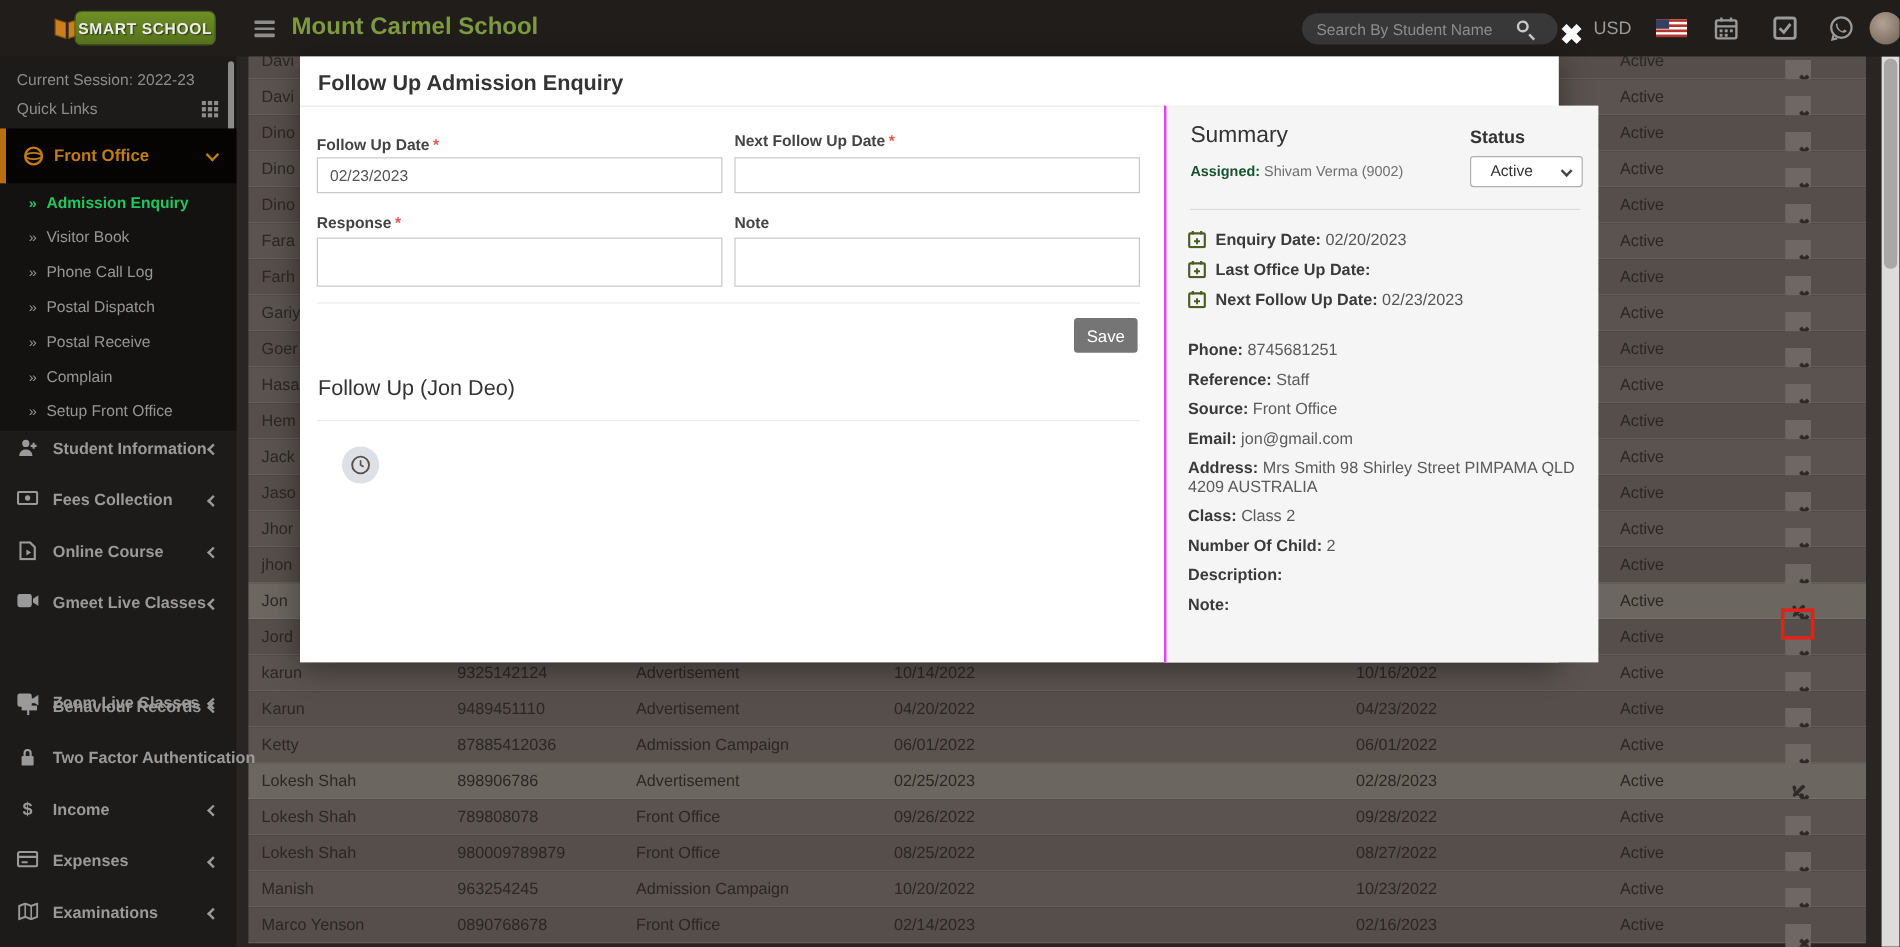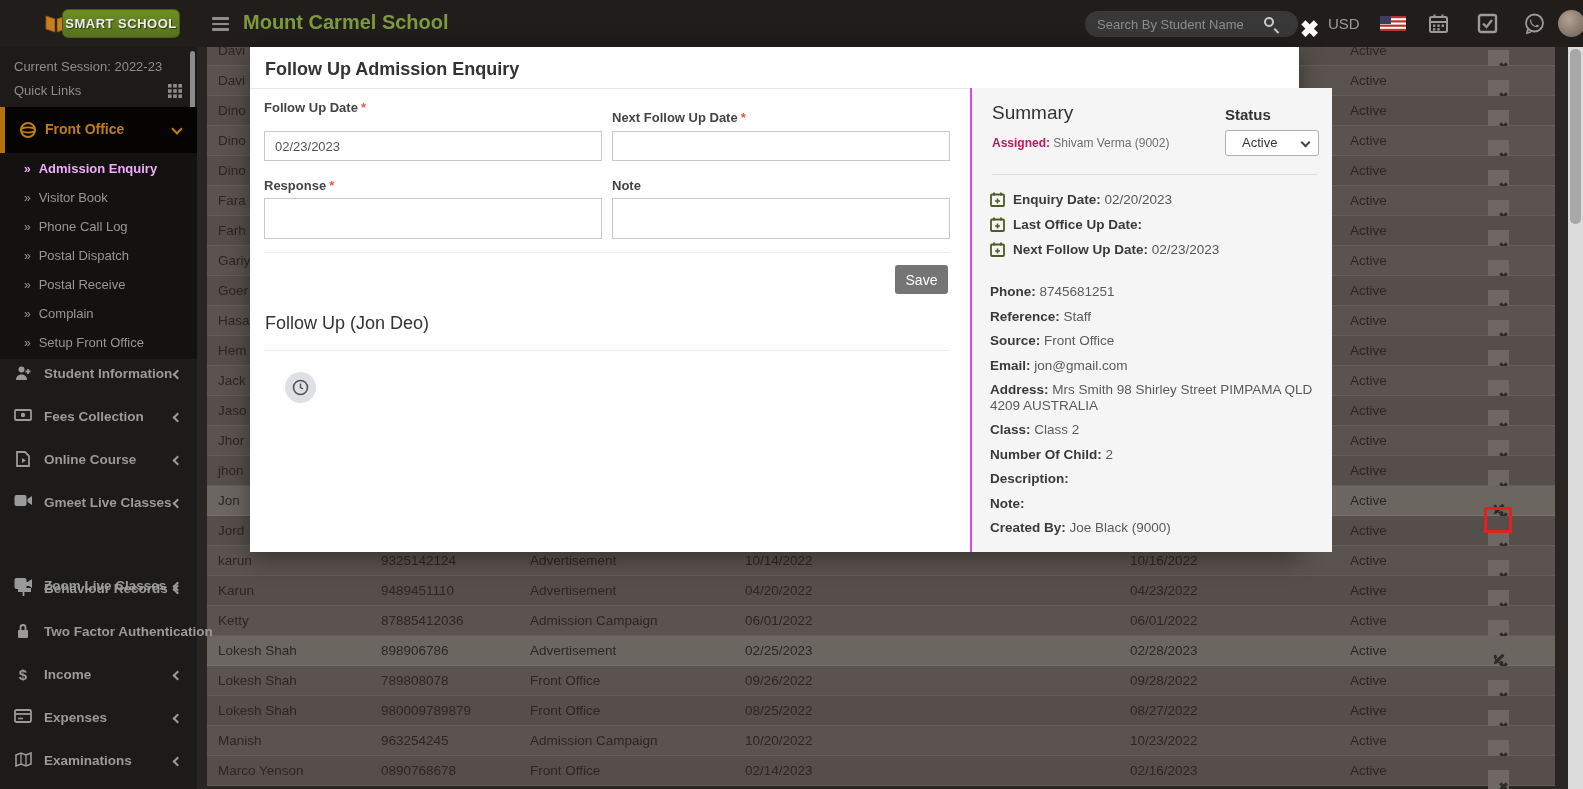--- a/index.html
+++ b/index.html
@@ -49,21 +49,21 @@
   .fo-label { position:absolute; left:40px; top:14px; color:#c07c15; font-size:14px;
               font-weight:bold; }
   .chev-down { position:absolute; right:16px; top:18px; width:8px; height:8px;
                border-right:2px solid #c07c15; border-bottom:2px solid #c07c15;
                transform:rotate(45deg); }
   .submenu { position:absolute; left:0; top:106px; width:197px; height:206px;
              background:#131210; }
   .sub-item { position:absolute; left:24px; font-size:13px; color:#969696; cursor:pointer;
               white-space:nowrap; }
   .sub-item .arrows { margin-right:8px; font-size:12px; }
-  .sub-item.active { color:#f0abfc; font-weight:bold; }
+  .sub-item.active { color:#22c55e; font-weight:bold; }
   .menu-item { position:absolute; left:0; width:197px; height:30px; cursor:pointer; }
   .mi-icon { position:absolute; left:14px; top:0px; width:18px; height:18px; color:#9a9a9a;
              font-size:14px; font-weight:bold; text-align:center; }
   .mi-label { position:absolute; left:44px; top:1px; font-size:13.5px; color:#9a9a9a;
               font-weight:bold; white-space:nowrap; }
   .chev-left { position:absolute; right:16px; top:6px; width:7px; height:7px;
                border-left:2px solid #9a9a9a; border-bottom:2px solid #9a9a9a;
                transform:rotate(45deg); }
 
   
@@ -116,21 +116,21 @@
   .divider2 { position:absolute; left:14px; top:303px; width:686px; border-top:1px solid #ececec; }
   .clock-badge { position:absolute; left:35px; top:325px; width:31px; height:31px;
                  border-radius:50%; background:#dde0e5; }
   .clock-badge svg { margin:7px; }
 
   
   .summary { position:absolute; left:720px; top:41px; width:362px; height:464px;
              background:#f5f5f5; border-left:2px solid #d946ef; }
   .s-title { position:absolute; left:20px; top:14px; font-size:19px; color:#333; }
   .s-assigned { position:absolute; left:20px; top:48px; font-size:12px; color:#6e6e6e; }
-  .s-assigned b { color:#be185d;text-align:center; }
+  .s-assigned b { color:#14532d;text-align:center; }
   .status-label { position:absolute; left:253px; top:18px; font-size:15px; color:#333;
                   font-weight:bold; }
   .status-select { position:absolute; left:253px; top:42px; width:94px; height:26px;
                    border:1px solid #b0b0b0; border-radius:3px; background:#fff;
                    font-size:13px; color:#333; line-height:24px; padding-left:16px;
                    cursor:pointer; }
   .sel-chev { position:absolute; right:9px; top:8px; width:7px; height:7px;
               border-right:2px solid #444; border-bottom:2px solid #444;
               transform:rotate(45deg); }
   .s-div { position:absolute; left:20px; top:86px; width:325px; border-top:1px solid #dcdcdc; }
@@ -726,21 +726,21 @@
           <span class="mi-label">Examinations</span>
           <span class="chev-left"></span>
         </div>
       </div>
   </div>
 
   <div class="modal">
     <div class="m-title">Follow Up Admission Enquiry</div>
     <div class="m-titlebar"></div>
 
-    <div class="f-label" style="left:14px;top:53px">
+    <div class="f-label" style="left:14px;top:66px">
       <span>Follow Up Date</span><span class="star">*</span>
     </div>
     <input class="f-input" style="left: 14px; top: 84px;" value="02/23/2023">
 
     <div class="f-label" style="left:362px;top:63px">
       <span>Next Follow Up Date</span><span class="star">*</span>
     </div>
     <input class="f-input" style="left: 362px; top: 84px;" value="">
 
     <div class="f-label" style="left:14px;top:131px">
@@ -799,19 +799,18 @@
       <div class="s-details" id="detailLines">
           <div class="d-line"><b>Phone:</b> 8745681251</div>
           <div class="d-line"><b>Reference:</b> Staff</div>
           <div class="d-line"><b>Source:</b> Front Office</div>
           <div class="d-line"><b>Email:</b> jon@gmail.com</div>
           <div class="d-line"><b>Address:</b> Mrs Smith 98 Shirley Street PIMPAMA QLD 4209 AUSTRALIA</div>
           <div class="d-line"><b>Class:</b> Class 2</div>
           <div class="d-line"><b>Number Of Child:</b> 2</div>
           <div class="d-line"><b>Description:</b> </div>
           <div class="d-line"><b>Note:</b> </div>
-          <div class="d-line"><b>Created By:</b> Joe Black (9000)</div>
         </div>
     </div>
   </div>
 
   <div class="modal-close">✖</div>
 </div>
 
 </body></html>

